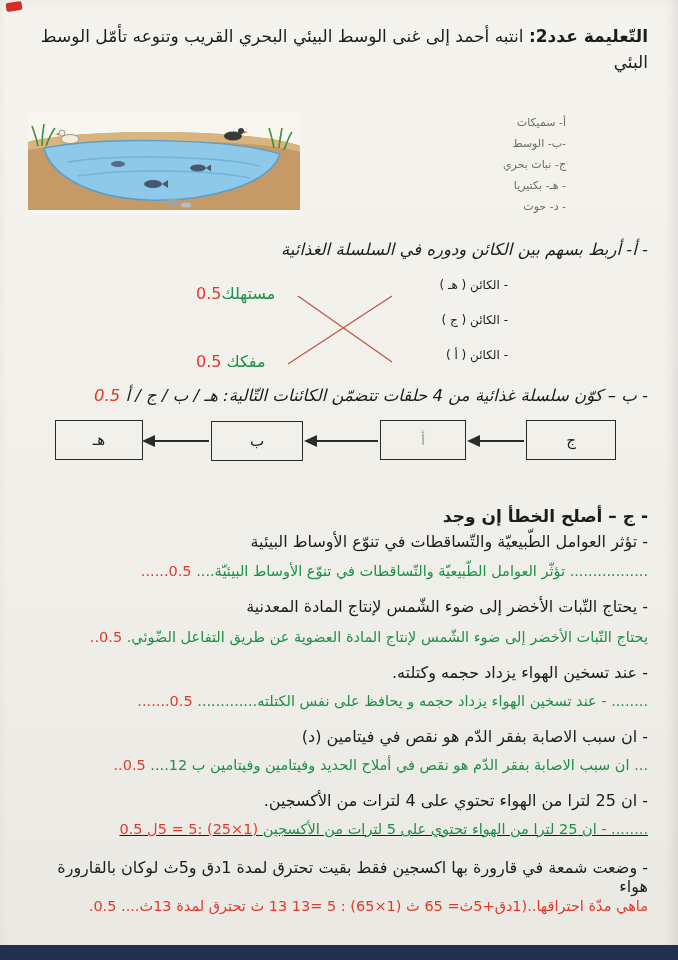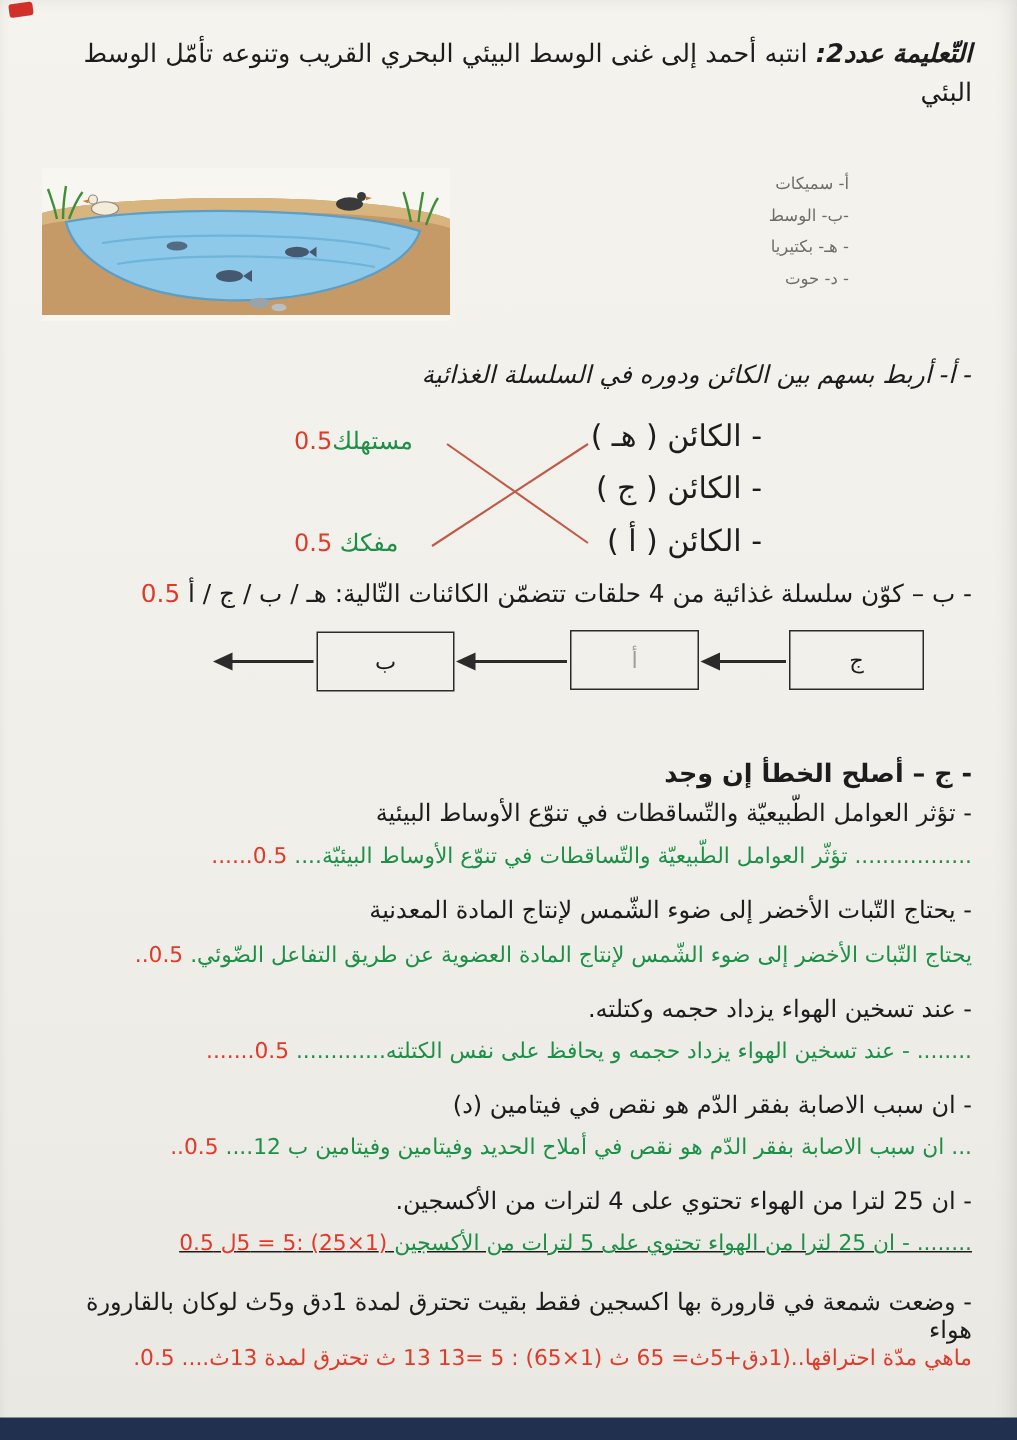--- a/index.html
+++ b/index.html
@@ -5,24 +5,24 @@
   html,body{margin:0;padding:0;background:#777;}
   .page{
     position:relative;width:678px;height:960px;margin:0 auto;overflow:hidden;
     background:linear-gradient(180deg,#f5f3ee 0%,#f1efe9 55%,#eae8e2 100%);
     font-family:"DejaVu Sans",sans-serif;direction:rtl;color:#1c1c1c;
     box-shadow:inset -6px 0 12px rgba(0,0,0,.06), inset 0 -4px 8px rgba(0,0,0,.05);
   }
   .abs{position:absolute;}
   .line{text-align:right;}
   .instr{font-size:17px;line-height:1.5;}
-  .instr b{font-weight:bold;font-style:italic;}
+  .instr b{font-weight:bold;}
   .organisms{font-size:11px;color:#6d6d66;line-height:21px;text-align:right;}
   .m-title{font-size:16.5px;font-style:italic;}
-  .opt{font-size:20px;height:35px;}
+  .opt{font-size:12px;height:35px;}
   .role{font-size:16px;}
   .green{color:#1d8f47;}
   .red{color:#e03a2a;}
   .faint{color:#a0a09a;}
   .answer{font-size:14.5px;}
   .question{font-size:16px;}
   .box{
     position:absolute;height:38px;border:1.6px solid #2b2b2b;background:transparent;
     display:flex;align-items:center;justify-content:center;font-size:15px;
   }
@@ -74,20 +74,21 @@
         <ellipse cx="42" cy="27" rx="9" ry="4.5" fill="#f2ecd9" stroke="#888" stroke-width="0.8"></ellipse>
         <circle cx="34" cy="21" r="3" fill="#f2ecd9" stroke="#888" stroke-width="0.8"></circle>
         <path d="M31,21 l-4,1 l4,1.5 Z" fill="#d07a2a"></path>
       </g>
     </svg>
   </div>
 
   <div class="abs organisms" style="top:112px;right:112px;width:130px;">
     <div>أ- سميكات</div>
     <div>-ب- الوسط</div>
+    <div>ج- نبات بحري</div>
     <div>- هـ- بكتيريا</div>
     <div>- د- حوت</div>
   </div>
 
   <div class="abs line m-title" style="top:240px;right:30px;left:30px;">- أ- أربط بسهم بين الكائن ودوره في السلسلة الغذائية</div>
 
   <div class="abs" style="top:278px;right:170px;width:170px;text-align:right;">
     <div class="opt">-   الكائن ( هـ )</div>
     <div class="opt">-   الكائن ( ج )</div>
     <div class="opt">-   الكائن ( أ )</div>
@@ -106,24 +107,27 @@
     <g stroke="#2b2b2b" stroke-width="2" fill="#2b2b2b">
       <line x1="209" y1="441" x2="153" y2="441"></line>
       <polygon points="142,441 155,435 155,447" stroke="none"></polygon>
       <line x1="378" y1="441" x2="315" y2="441"></line>
       <polygon points="304,441 317,435 317,447" stroke="none"></polygon>
       <line x1="524" y1="441" x2="478" y2="441"></line>
       <polygon points="467,441 480,435 480,447" stroke="none"></polygon>
     </g>
   </svg>
 
-  <div class="abs line" style="top:386px;right:30px;left:20px;font-size:16.5px;">
+  <div class="abs line" style="top:386px;right:30px;left:20px;font-size:16.5px;font-style:italic;">
     <span>- ب – كوّن سلسلة غذائية من 4 حلقات تتضمّن الكائنات التّالية:  هـ  / ب / ج /  أ </span><span class="red">0.5</span>
   </div>
 
+  <div class="box" style="left:55px;top:420px;width:86px;">
+      <span>هـ</span>
+    </div>
   <div class="box" style="left:211px;top:421px;width:90px;">
       <span>ب</span>
     </div>
   <div class="box" style="left:380px;top:420px;width:84px;">
       <span class="faint">أ</span>
     </div>
   <div class="box" style="left:526px;top:420px;width:88px;">
       <span>ج</span>
     </div>
 

